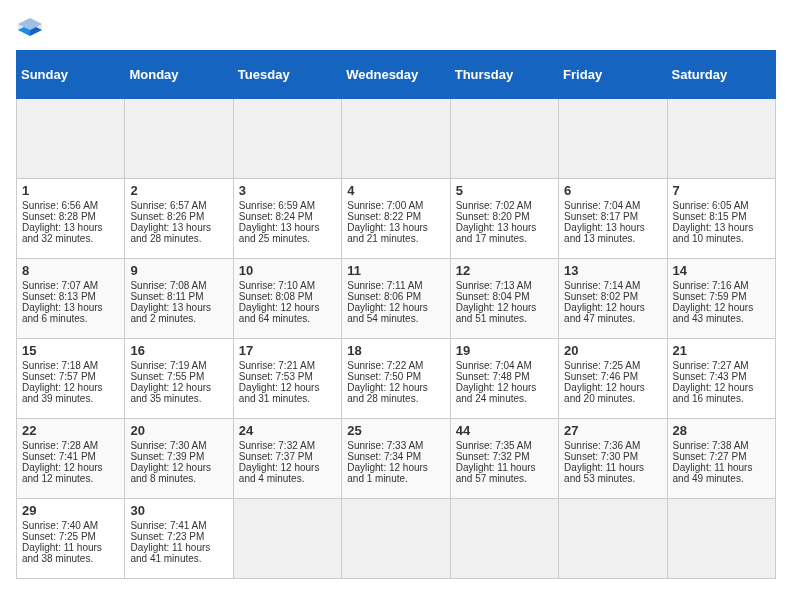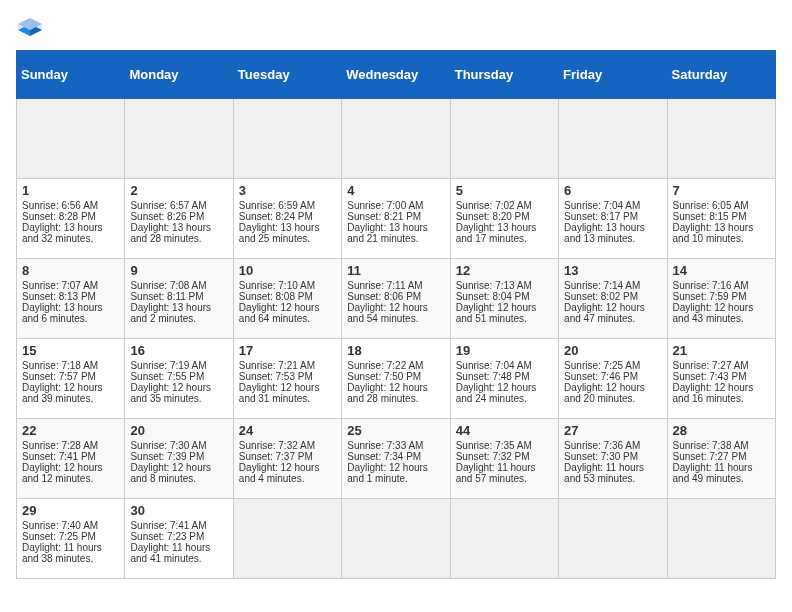--- a/index.html
+++ b/index.html
@@ -145,21 +145,21 @@
         <td>
           <span class="day-num">3</span>
           <div>Sunrise: 6:59 AM</div>
           <div>Sunset: 8:24 PM</div>
           <div>Daylight: 13 hours</div>
           <div>and 25 minutes.</div>
         </td>
         <td>
           <span class="day-num">4</span>
           <div>Sunrise: 7:00 AM</div>
-          <div>Sunset: 8:21 PM</div>
+          <div>Sunset: 8:22 PM</div>
           <div>Daylight: 13 hours</div>
           <div>and 21 minutes.</div>
         </td>
         <td>
           <span class="day-num">5</span>
           <div>Sunrise: 7:02 AM</div>
           <div>Sunset: 8:20 PM</div>
           <div>Daylight: 13 hours</div>
           <div>and 17 minutes.</div>
         </td>

